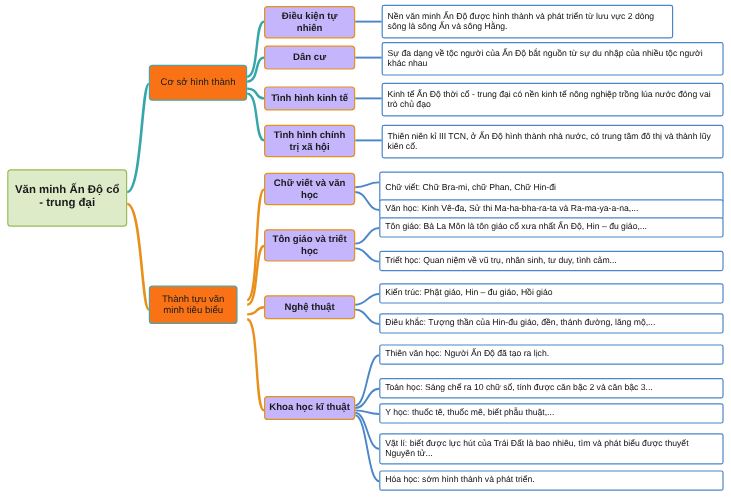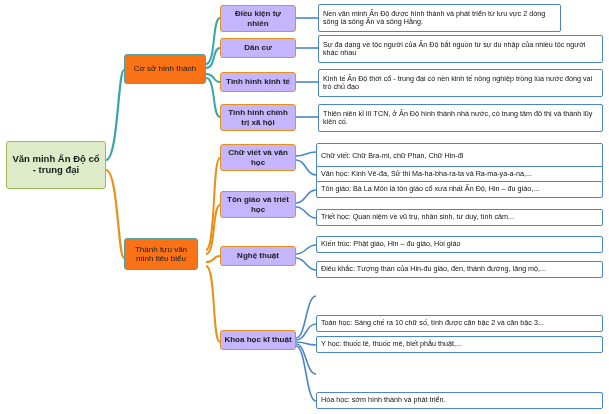--- a/index.html
+++ b/index.html
@@ -172,23 +172,29 @@
     <span>Triết học: Quan niệm về vũ trụ, nhân sinh, tư duy, tình cảm...</span>
   </div>
 
   <div class="node n-leaf" style="left:316px;top:236px;width:287px;height:17px;">
     <span>Kiến trúc: Phật giáo, Hin – đu giáo, Hồi giáo</span>
   </div>
   <div class="node n-leaf" style="left:316px;top:261px;width:287px;height:17px;">
     <span>Điêu khắc: Tượng thần của Hin-đu giáo, đền, thánh đường, lăng mộ,...</span>
   </div>
 
+  <div class="node n-leaf" style="left:316px;top:287px;width:287px;height:17px;">
+    <span>Thiên văn học: Người Ấn Độ đã tạo ra lịch.</span>
+  </div>
   <div class="node n-leaf" style="left:316px;top:315px;width:287px;height:17px;">
     <span>Toán học: Sáng chế ra 10 chữ số, tính được căn bậc 2 và căn bậc 3...</span>
   </div>
   <div class="node n-leaf" style="left:316px;top:336px;width:287px;height:17px;">
     <span>Y học: thuốc tê, thuốc mê, biết phẫu thuật,...</span>
   </div>
+  <div class="node n-leaf" style="left:316px;top:361px;width:287px;height:26px;">
+    <span>Vật lí: biết được lực hút của Trái Đất là bao nhiêu, tìm và phát biểu được thuyết Nguyên tử...</span>
+  </div>
   <div class="node n-leaf" style="left:316px;top:392px;width:287px;height:17px;">
     <span>Hóa học: sớm hình thành và phát triển.</span>
   </div>
 
 </div>
 
 </body></html>

